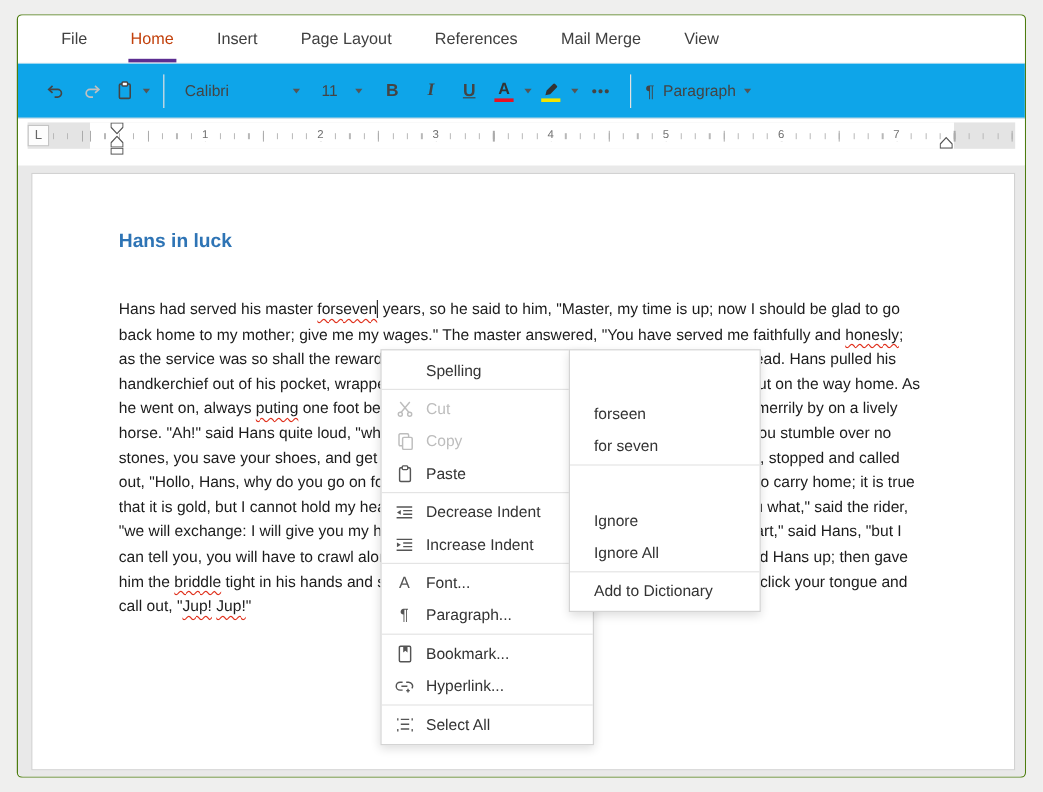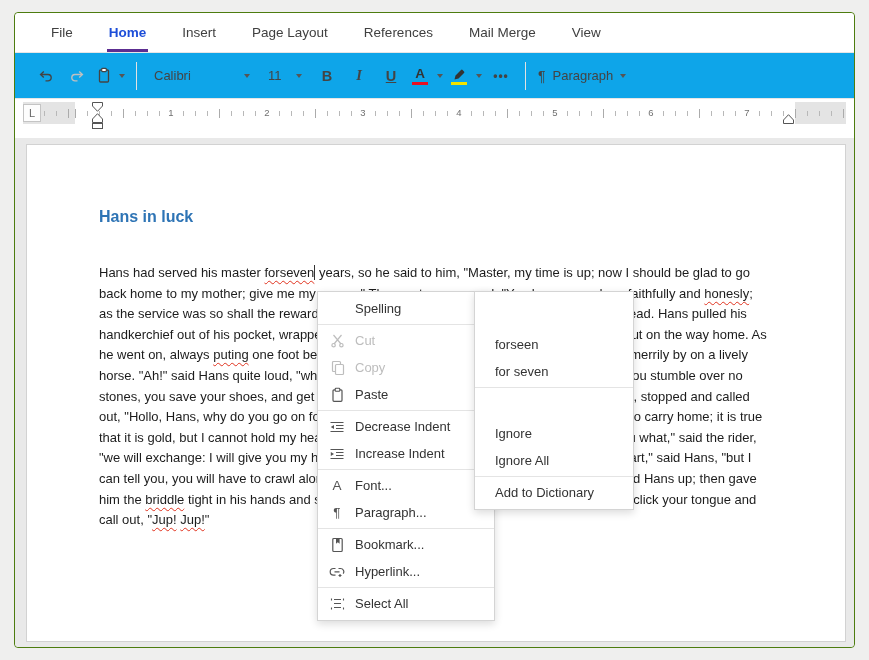--- a/index.html
+++ b/index.html
@@ -3,21 +3,21 @@
 <meta charset="utf-8">
 <style>
   * { margin:0; padding:0; box-sizing:border-box; }
   html,body { width:869px; height:660px; background:#efefee; font-family:"Liberation Sans", sans-serif; overflow:hidden; position:relative; }
 
   .card { position:absolute; left:14px; top:12px; width:841px; height:636px; background:#fff; border:1px solid #4d7c0f; border-radius:4px; overflow:visible; }
 
   
   .tabbar { height:40px; display:flex; align-items:stretch; padding-left:18px; border-bottom:1px solid #e6e6e6; background:#fff; border-radius:4px 4px 0 0; }
   .tab { display:flex; align-items:center; padding:0 2px; margin:0 16px; font-size:13.5px; color:#404040; cursor:default; border-bottom:3px solid transparent; padding-top:3px; }
-  .tab.active { color:#1d4ed8; border-bottom-color:#5c2d91;font-weight:bold; }
+  .tab.active { color:#c2410c; border-bottom-color:#5c2d91; }
 
   
   .toolbar { height:46px; display:flex; align-items:center; padding:0 14px; border-bottom:1px solid #e6e6e6; background:#0ea5e9; color:#444; }
   .tbtn { display:flex; align-items:center; justify-content:center; min-width:26px; height:30px; margin:0 3px; color:#444; }
   .tbtn svg { display:block; }
   .tbtn.disabled { color:#c0c0c0; }
   .tsep { width:1px; height:28px; background:#e2e2e2; margin:0 8px; }
   .ddarrow { width:0; height:0; border-left:3.5px solid transparent; border-right:3.5px solid transparent; border-top:4.5px solid #555; margin-left:7px; display:inline-block; }
   .combo { display:flex; align-items:center; justify-content:space-between; height:30px; padding:0 6px; margin:0 3px; font-size:13px; color:#444; }
   .combo.font { width:108px; }
@@ -46,21 +46,21 @@
     background-position:52px 50%, 52px 50%;
     background-repeat:repeat-x, repeat-x; }
   .rnum { position:absolute; top:50%; transform:translate(-50%,-50%); font-size:9.5px; color:#707070; background:#fff; padding:0 3px; line-height:10px; }
   .tabsel { position:absolute; left:0; top:50%; transform:translateY(-50%); width:18px; height:18px; background:#fdfdfd; border:1px solid #c4c4c4; display:flex; align-items:center; justify-content:center; font-size:11px; color:#666; }
   .marker { position:absolute; }
   .marker svg { display:block; }
 
   
   .viewport { position:relative; height:509px; background:#e9e9e9; overflow:hidden; border-radius:0 0 4px 4px; }
   .page { position:absolute; left:11px; top:6px; width:820px; height:498px; background:#fff; border:1px solid #d2d2d2; }
-  .doc { padding:63px 75px 0 72px; }
+  .doc { padding:48px 75px 0 72px; }
   .doc h1 { font-size:16px; color:#2e74b5; font-weight:bold; margin-bottom:37px; }
   .doc p { font-size:13px; line-height:20.6px; color:#1c1c1c; }
   .sq { text-decoration:underline; text-decoration-style:wavy; text-decoration-color:#e0321e; text-decoration-thickness:1px; text-underline-offset:3px; }
   .caret { display:inline-block; width:1px; height:15px; background:#333; vertical-align:-3px; }
 
   
   .menu { position:absolute; background:#fff; border:1px solid #d4d4d4; box-shadow:0 3px 8px rgba(0,0,0,.14); padding:3px 0; z-index:10; }
   .menu.main { left:317px; top:291px; width:178px; }
   .menu.sub { left:474px; top:291px; width:160px; z-index:11; }
   .mi { display:flex; align-items:center; height:27px; font-size:13px; color:#333; padding:0 8px; }

